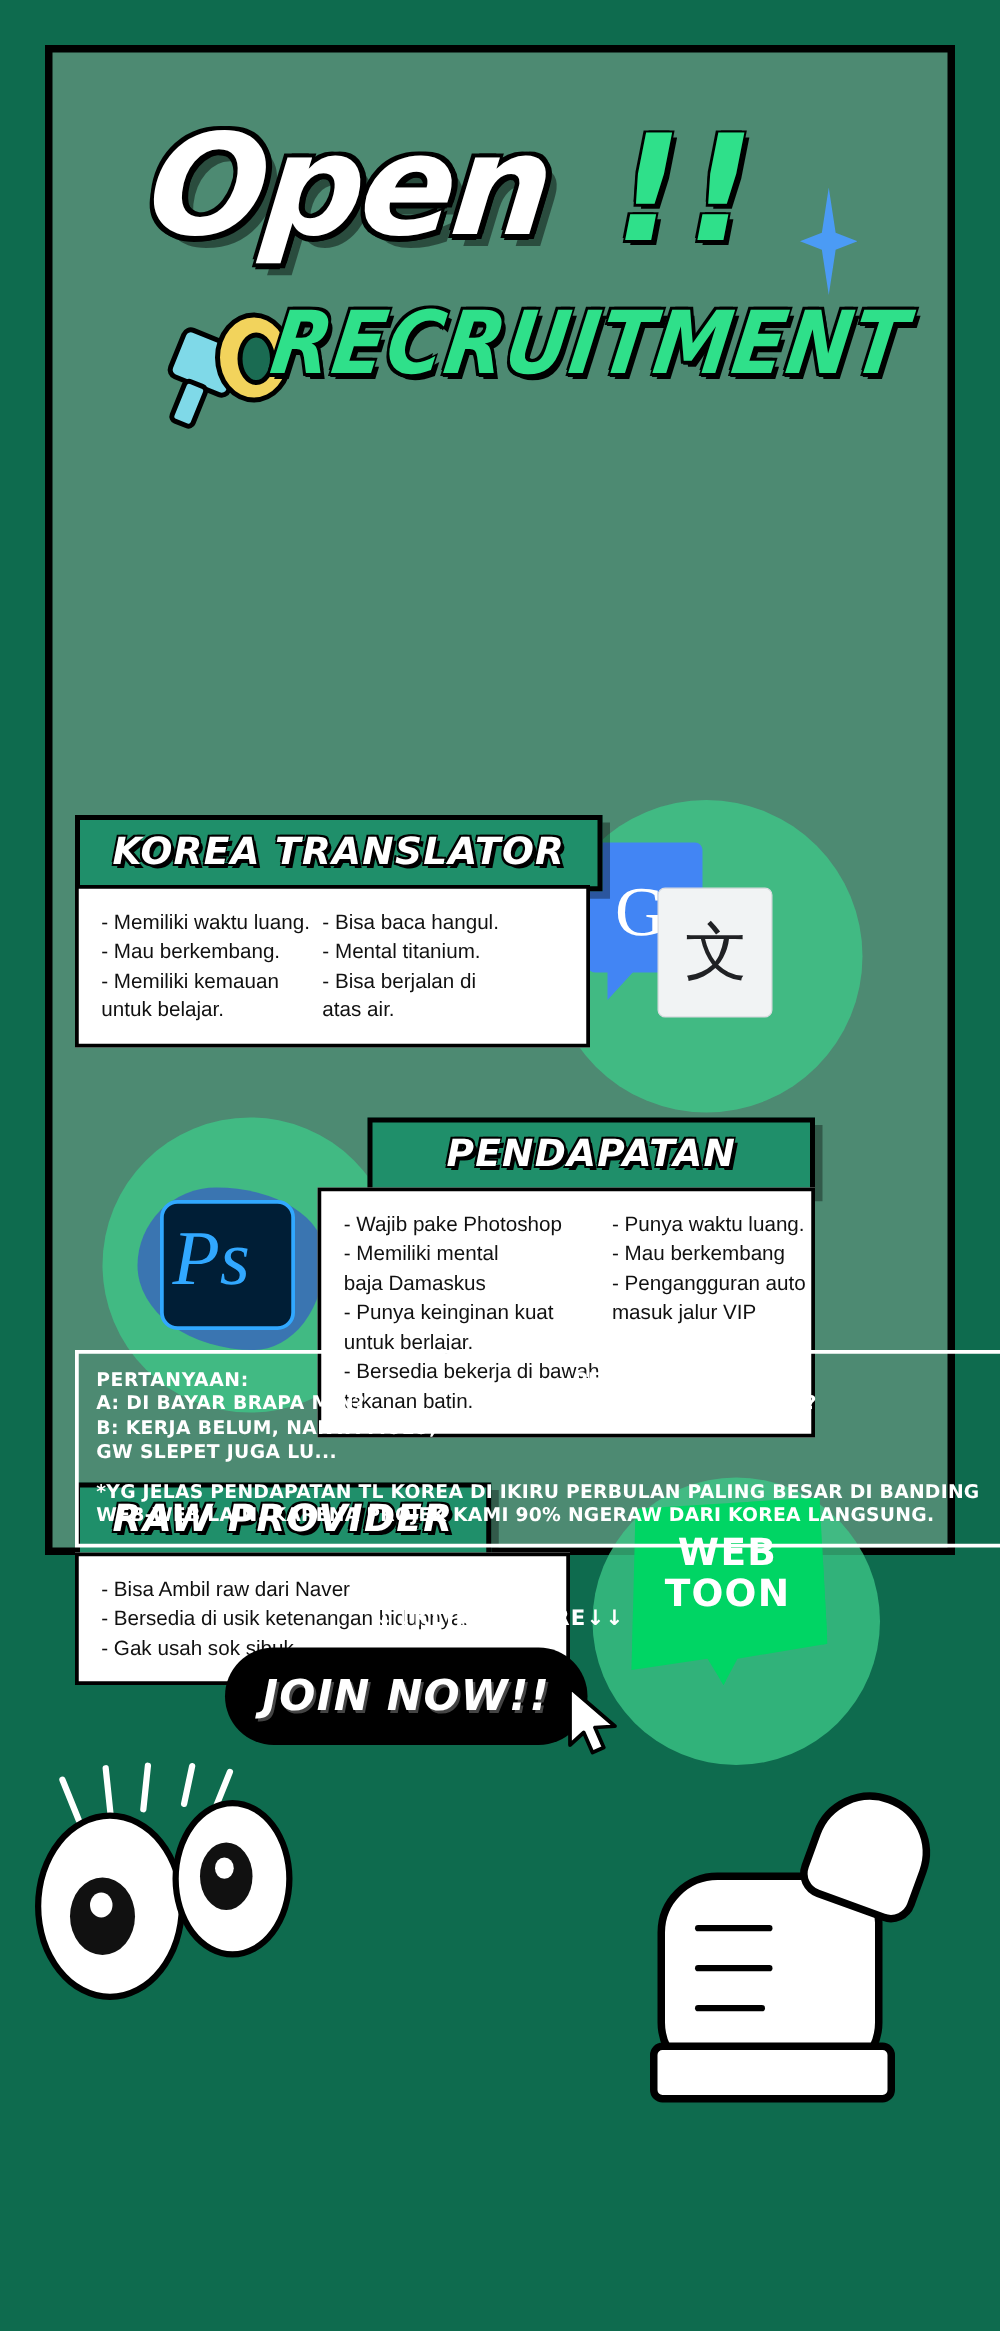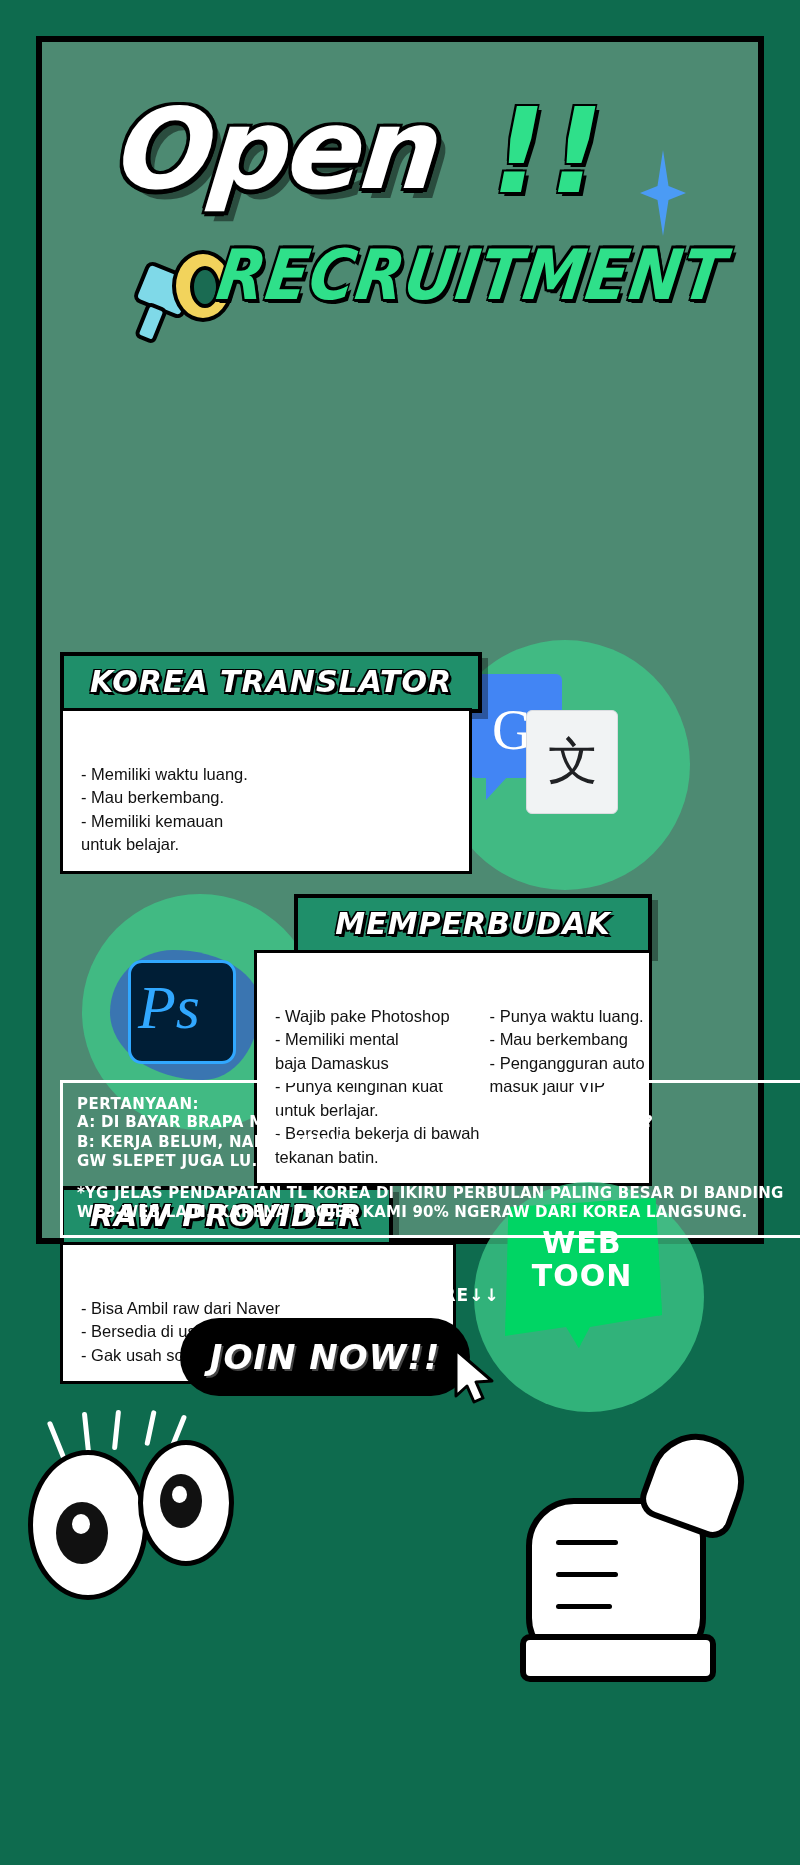--- a/index.html
+++ b/index.html
@@ -131,21 +131,21 @@
   }
 
   .card {
     position: absolute;
     background: #ffffff;
     border: 3px solid #000;
     padding: 16px 18px 14px;
     display: flex;
     gap: 10px;
   }
-  .card ul { list-style: none; margin-top: 36px; }
+  .card ul { list-style: none; }
   .card li {
     font-family: "Liberation Sans", sans-serif;
     font-size: 16.5px;
     color: #111;
     line-height: 1.42;
     white-space: pre-line;
   }
   .col-left { flex: 0 0 auto; }
   .col-right { flex: 0 0 auto; }
 
@@ -318,34 +318,40 @@
       <span>KOREA TRANSLATOR</span>
     </div>
 
     <div class="card" style="left:18px; top:366px; width:412px;">
       <ul class="col-left">
         <li>- Memiliki waktu luang.</li>
         <li>- Mau berkembang.</li>
         <li>- Memiliki kemauan
    untuk belajar.</li>
       </ul>
+      <ul class="col-right">
+        <li>- Bisa baca hangul.</li>
+        <li>- Mental titanium.</li>
+        <li>- Bisa berjalan di
+   atas air.</li>
+      </ul>
     </div>
   </div>
 
   <div class="section">
     <div class="blob" style="left:40px; top:552px; width:236px; height:236px;"></div>
 
     <div class="ps-icon" style="left:68px; top:596px;">
       <div class="ps-splat"></div>
       <div class="ps-box"></div>
       <div class="ps-letters">Ps</div>
     </div>
 
     <div class="title-tag" style="left:252px; top:552px; width:358px; text-align:center;">
-      <span>MEMPERBUDAK</span>
+      <span>PENDAPATAN</span>
     </div>
 
     <div class="card" style="left:212px; top:608px; width:398px;">
       <ul class="col-left">
         <li>- Wajib pake Photoshop</li>
         <li>- Memiliki mental
   baja Damaskus</li>
         <li>- Punya keinginan kuat
     untuk berlajar.</li>
         <li>- Bersedia bekerja di bawah

